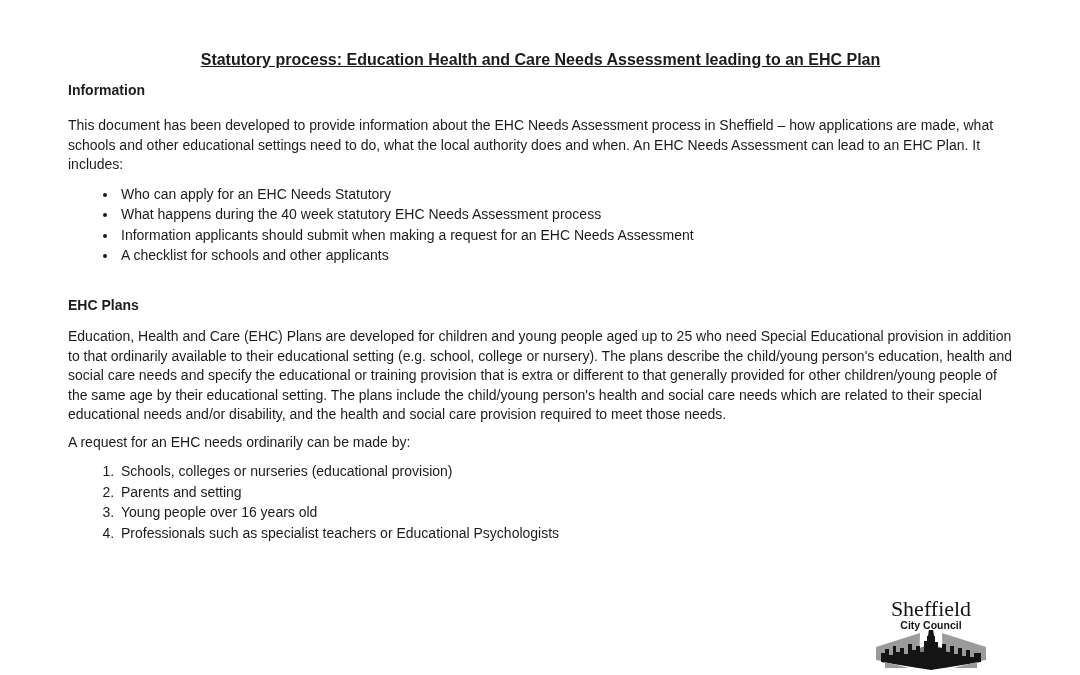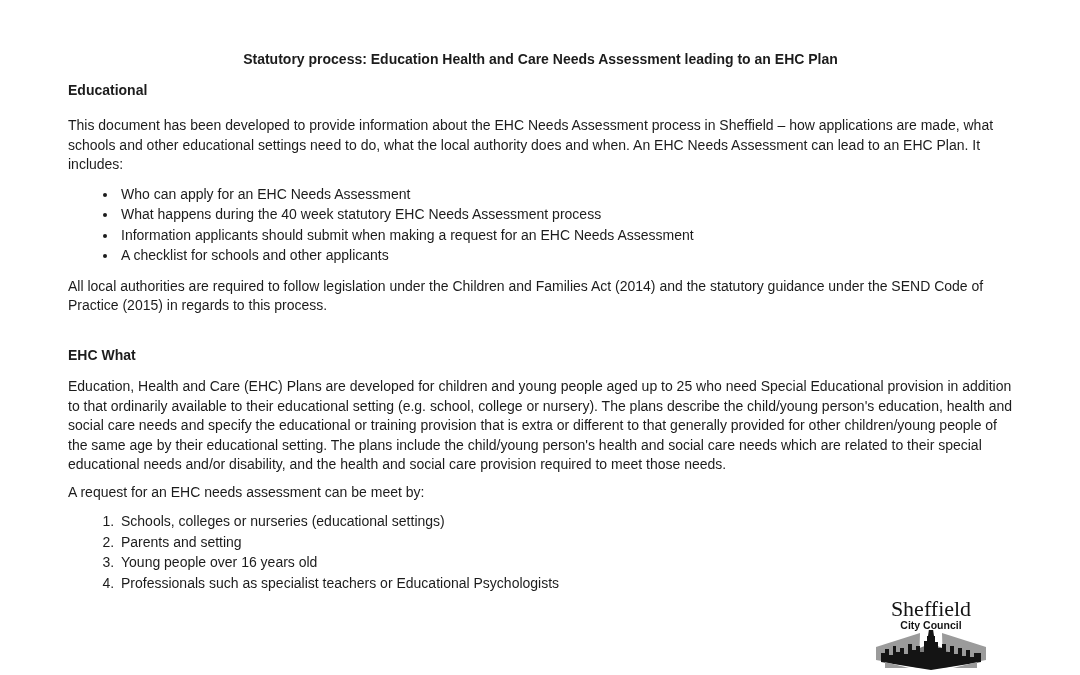--- a/index.html
+++ b/index.html
@@ -14,25 +14,26 @@
     color: #1c1c1c;
     overflow: hidden;
   }
   .content {
     position: absolute;
     left: 68px;
     top: 0;
     width: 945px;
   }
   .doc-title {
-    font-size: 14px;
+    font-size: 16px;
     font-weight: bold;
     text-align: center;
     margin: 50px 0 0 0;
     line-height: 19.5px;
+    text-decoration: underline;
   }
   h2 {
     font-size: 14px;
     font-weight: bold;
     line-height: 19.5px;
   }
   .h-intro { margin: 11px 0 8px 0; }
   .h-plans { margin: 30px 0 12px 0; }
   p { margin: 0; }
   .para1 { margin-top: 16px; }
@@ -69,41 +70,40 @@
   }
   .logo svg { display: block; }
 </style>
 </head>
 <body>
 
 <div class="content">
 
   <h1 class="doc-title">Statutory process: Education Health and Care Needs Assessment leading to an EHC Plan</h1>
 
-  <h2 class="h-intro">Educational</h2>
+  <h2 class="h-intro">Information</h2>
 
   <p class="para1">This document has been developed to provide information about the EHC Needs Assessment process in Sheffield – how applications are made, what schools and other educational settings need to do, what the local authority does and when. An EHC Needs Assessment can lead to an EHC Plan. It includes:</p>
 
   <ul class="includes-list">
-    <li>Who can apply for an EHC Needs Assessment</li>
+    <li>Who can apply for an EHC Needs Statutory</li>
     <li>What happens during the 40 week statutory EHC Needs Assessment process</li>
     <li>Information applicants should submit when making a request for an EHC Needs Assessment</li>
     <li>A checklist for schools and other applicants</li>
   </ul>
 
-  <p class="para2">All local authorities are required to follow legislation under the Children and Families Act (2014) and the statutory guidance under the SEND Code of Practice (2015) in regards to this process.</p>
 
-  <h2 class="h-plans">EHC What</h2>
+  <h2 class="h-plans">EHC Plans</h2>
 
   <p class="para3"><span>Education, Health and Care (EHC) Plans are developed for children and young people aged up to 25 who need Special Educational provision in addition to that ordinarily available to their educational setting (e.g. school, college or nursery).  The plans describe the child/young person's education, health and social care needs and specify the educational or training provision that is </span><strong>extra or different to</strong><span> that generally provided for other children/young people of the same age by their educational setting.  The plans include the child/young person's health and social care needs which are related to their special educational needs and/or disability, and the health and social care provision required to meet those needs.</span></p>
 
-  <p class="para-request">A request for an EHC needs assessment can be meet by:</p>
+  <p class="para-request">A request for an EHC needs ordinarily can be made by:</p>
 
   <ol class="request-list">
-    <li>Schools, colleges or nurseries (educational settings)</li>
+    <li>Schools, colleges or nurseries (educational provision)</li>
     <li>Parents and setting</li>
     <li>Young people over 16 years old</li>
     <li>Professionals such as specialist teachers or Educational Psychologists</li>
   </ol>
 
 </div>
 
 <div class="logo">
   <svg viewBox="0 0 112 78" width="112" height="78">
 

